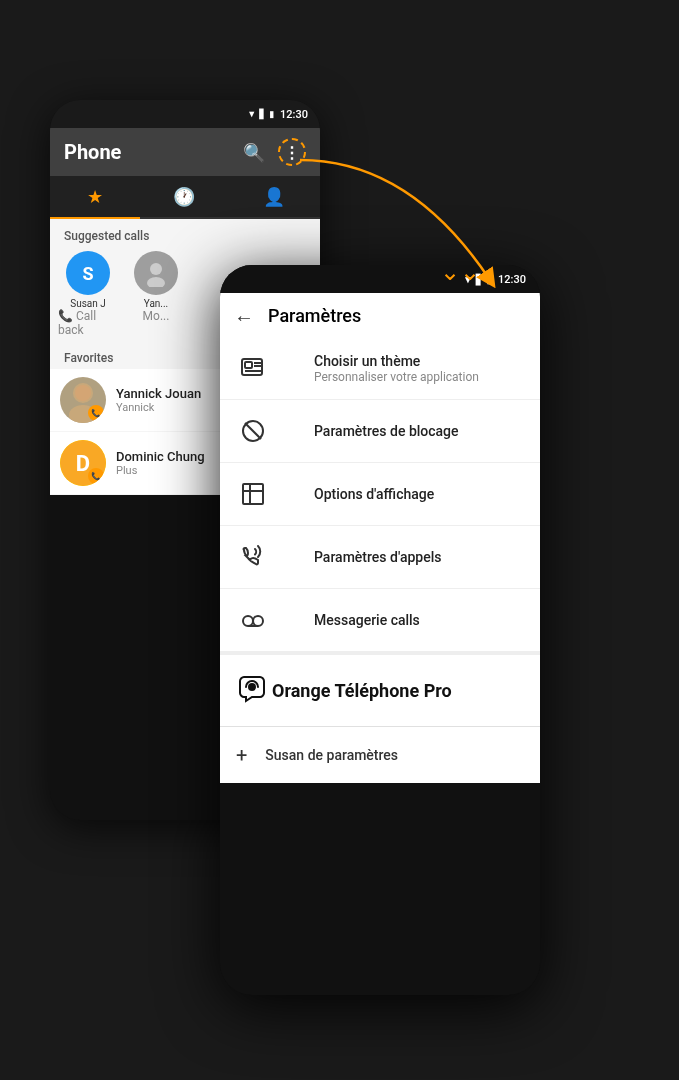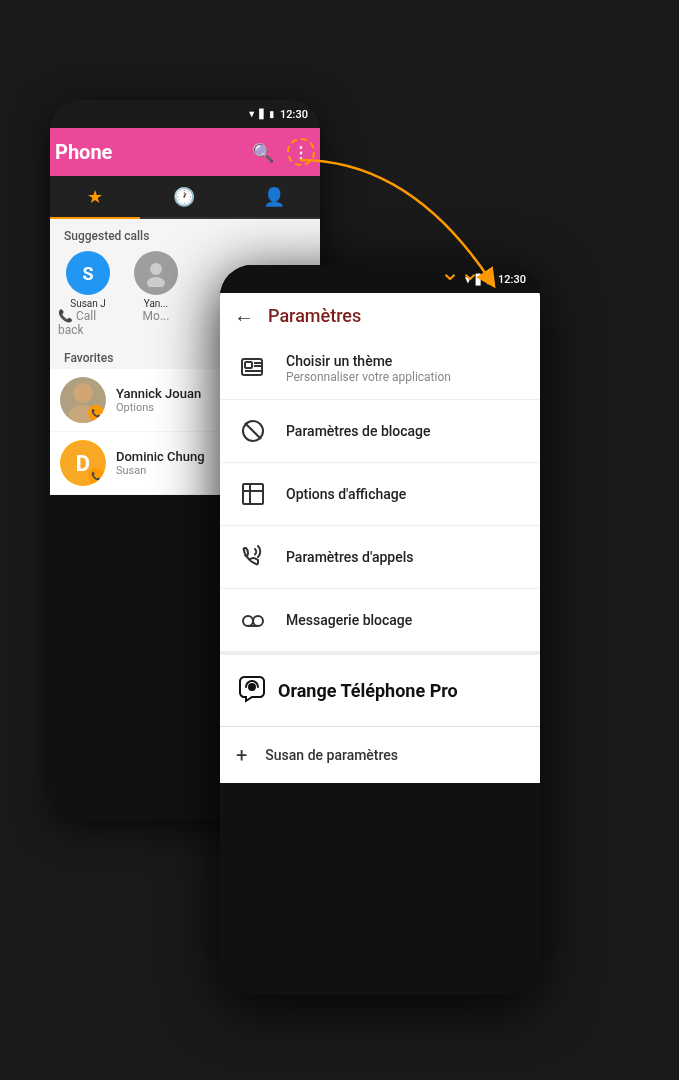--- a/index.html
+++ b/index.html
@@ -40,22 +40,22 @@
       font-weight: 500;
     }
     .phone-bg .status-bar .icons {
       color: #fff;
       font-size: 9px;
       display: flex;
       align-items: center;
       gap: 3px;
     }
     .phone-bg .app-bar {
-      background: #ec4899;
-      padding: 10px 5px;
+      background: #404040;
+      padding: 10px 14px;
       display: flex;
       align-items: center;
       justify-content: space-between;
     }
     .phone-bg .app-bar .title {
       color: #fff;
       font-size: 20px;
       font-weight: bold;
     }
     .phone-bg .app-bar .icons {
@@ -248,33 +248,34 @@
       display: flex;
       align-items: center;
       gap: 14px;
     }
     .phone-fg .top-bar .back-arrow {
       color: #333;
       font-size: 20px;
     }
     .phone-fg .top-bar .screen-title {
       font-size: 18px;
-      color: #7f1d1d;
+      color: #000000;
       font-weight: 500;
     }
     .phone-fg .settings-list {
       background: #fff;
       flex: 1;
     }
     .phone-fg .setting-item {
       display: flex;
       align-items: center;
       padding: 14px 16px;
       border-bottom: 1px solid #eee;
       background: #fff;
+      gap: 28px;
     }
     .phone-fg .setting-item .icon-box {
       width: 34px;
       height: 34px;
       display: flex;
       align-items: center;
       justify-content: center;
       margin-right: 16px;
       flex-shrink: 0;
     }
@@ -292,21 +293,21 @@
       font-size: 12px;
       color: #888;
       margin-top: 1px;
     }
     .phone-fg .highlight-item {
       background: #fff;
       border-top: 2px solid #eee;
       padding: 16px 16px;
       display: flex;
       align-items: center;
-      gap: 10px;
+      gap: 4px;
     }
     .phone-fg .highlight-item .icon-large {
       font-size: 28px;
     }
     .phone-fg .highlight-item .label {
       font-size: 18px;
       font-weight: bold;
       color: #111;
     }
     .phone-fg .divider {
@@ -395,33 +396,33 @@
         
         <svg width="46" height="46" viewBox="0 0 46 46">
             <circle cx="23" cy="16" r="10" fill="#c8a87a"></circle>
             <ellipse cx="23" cy="38" rx="14" ry="10" fill="#c8a87a"></ellipse>
             <circle cx="23" cy="16" r="8" fill="#d4a574"></circle>
           </svg>
         <div class="call-icon-overlay">📞</div>
       </div>
       <div class="fav-info">
         <div class="fav-name">Yannick Jouan</div>
-        <div class="fav-sub">Options</div>
+        <div class="fav-sub">Yannick</div>
       </div>
       <span class="more-btn">⋮</span>
     </div>
 
     <div class="fav-item">
       <div class="avatar-img" style="background:#ffd600;">
         <div style="width:46px;height:46px;display:flex;align-items:center;justify-content:center;font-size:22px;font-weight:bold;color:#fff;background:#f9a825;border-radius:50%;">D</div>
         <div class="call-icon-overlay">📞</div>
       </div>
       <div class="fav-info">
         <div class="fav-name">Dominic Chung</div>
-        <div class="fav-sub">Susan</div>
+        <div class="fav-sub">Plus</div>
       </div>
       <span class="more-btn">⋮</span>
     </div>
 
   </div>
 </div>
 
 <svg class="arrow-svg" viewBox="0 0 220 160">
   <defs>
     <marker id="arrowhead" markerWidth="8" markerHeight="8" refX="4" refY="4" orient="auto">
@@ -507,21 +508,21 @@
 
     <div class="setting-item" style="border-bottom:2px solid #eee;">
       <div class="icon-box">
         <svg viewBox="0 0 26 26" fill="none" stroke="#333" stroke-width="2">
           <circle cx="8" cy="14" r="5"></circle>
           <circle cx="18" cy="14" r="5"></circle>
           <line x1="8" y1="19" x2="18" y2="19"></line>
         </svg>
       </div>
       <div class="text-block">
-        <div class="item-title">Messagerie blocage</div>
+        <div class="item-title">Messagerie calls</div>
       </div>
     </div>
 
     <div class="highlight-item">
       <div class="icon-large">
         <svg width="32" height="32" viewBox="0 0 32 32" fill="none">
           <path d="M8 6 C6 6 4 8 4 10 L4 22 C4 24 6 26 8 26 L10 26 L10 30 L16 26 L24 26 C26 26 28 24 28 22 L28 10 C28 8 26 6 24 6 Z" stroke="#111" stroke-width="2" fill="none"></path>
           <circle cx="16" cy="16" r="4" fill="#111"></circle>
           <path d="M10 16 C10 12.7 12.7 10 16 10 C19.3 10 22 12.7 22 16" stroke="#111" stroke-width="2" stroke-linecap="round" fill="none"></path>
         </svg>

